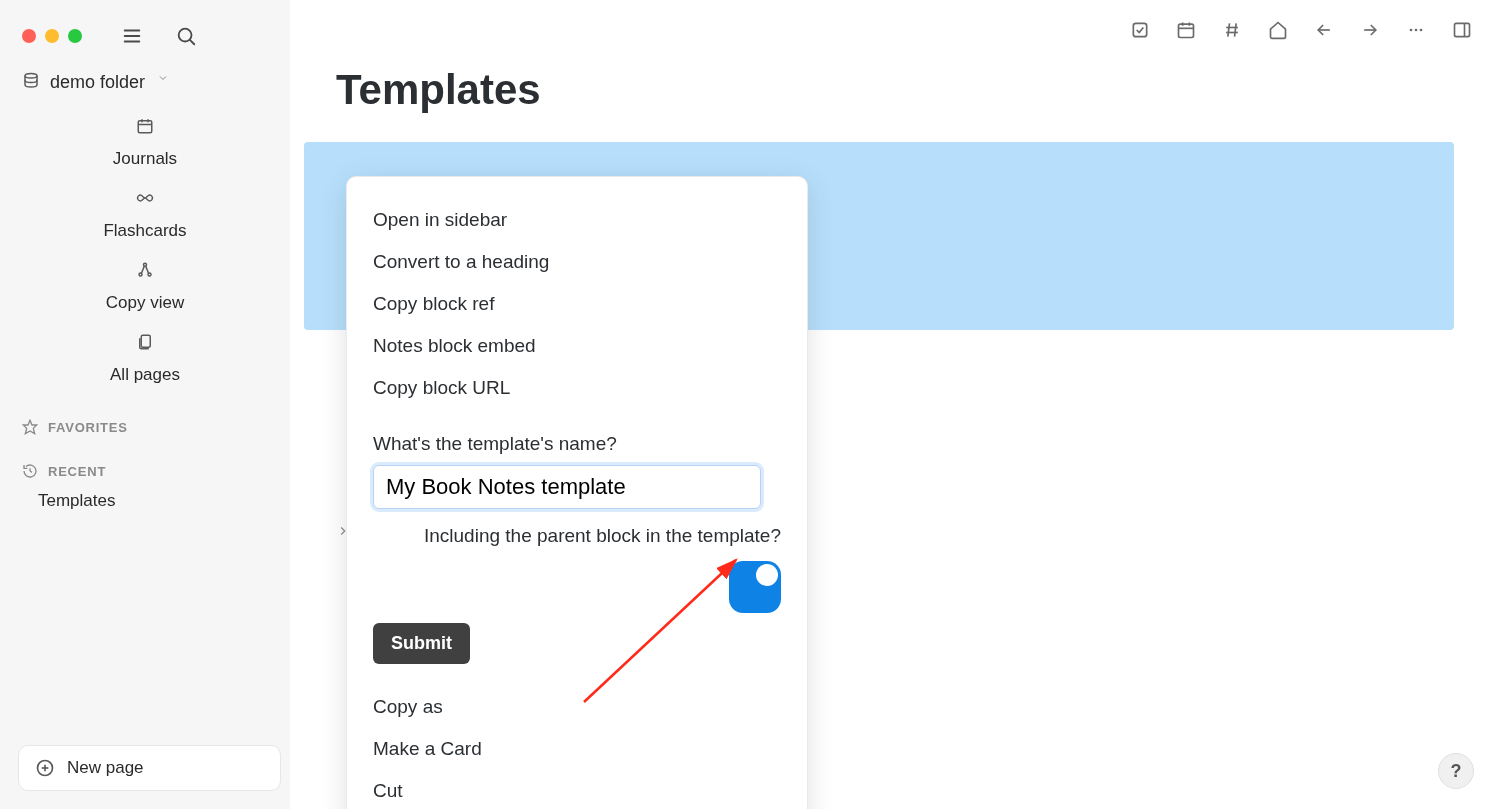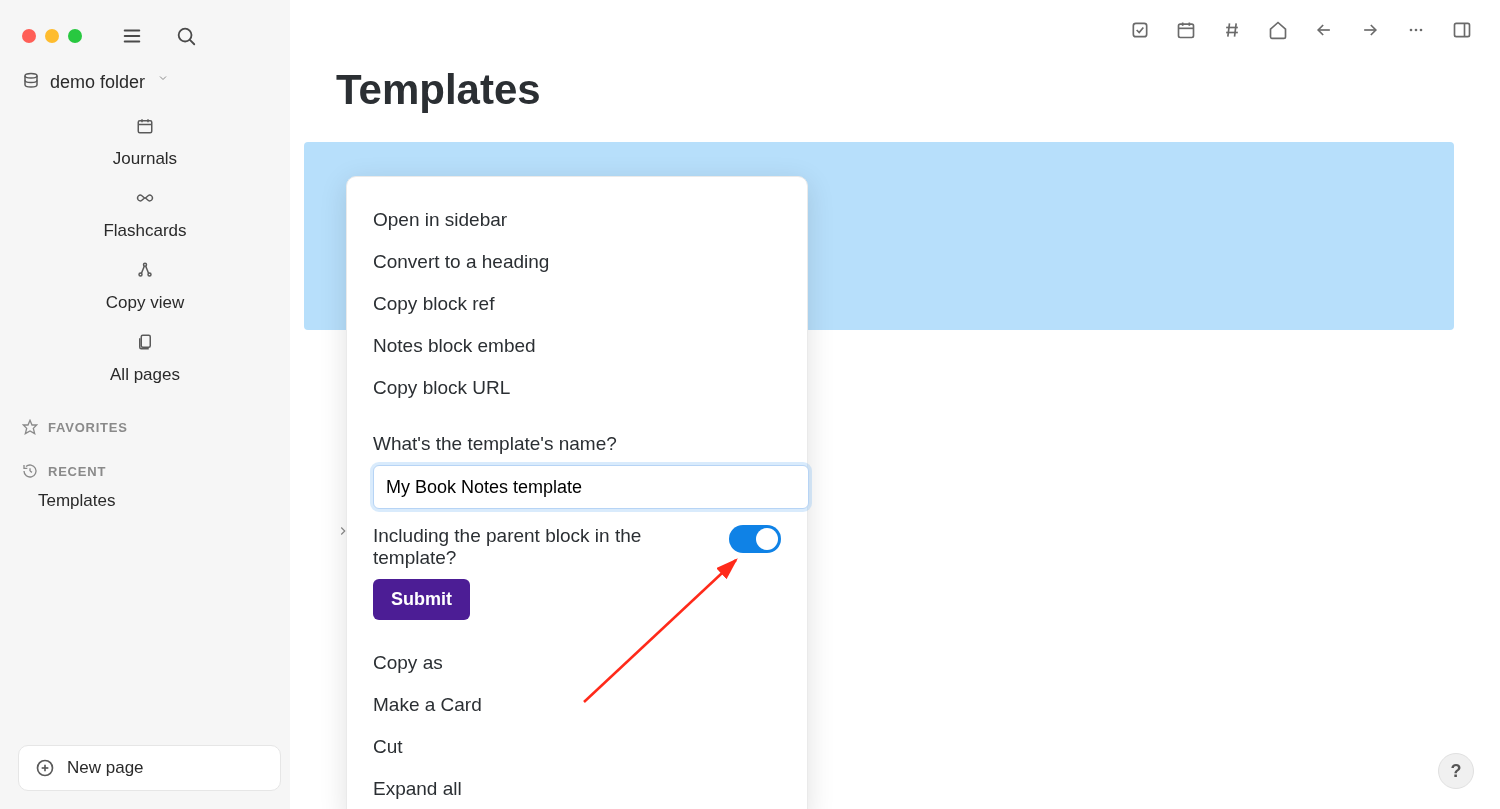--- a/index.html
+++ b/index.html
@@ -34,25 +34,25 @@
   .page-title { font-size: 42px; font-weight: 800; color: #2b2f33; margin-bottom: 28px; }
   .selection-block { background: #b7dffb; border-radius: 4px; height: 188px; margin-left: -32px; margin-right: 0; }
   .content-under { margin-top: 190px; color: #4a4a4a; font-size: 19px; display: flex; align-items: center; gap: 10px; }
   .chev-small { color: #8a8a8a; }
 
   
   .ctx { position: absolute; left: 346px; top: 176px; width: 462px; background: #fff; border: 1px solid #eaeaea; border-radius: 10px; box-shadow: 0 6px 28px rgba(0,0,0,0.12); padding: 22px 26px 10px; z-index: 10; }
   .ctx-item { font-size: 19px; color: #2b2f33; padding: 10px 0; cursor: pointer; }
   .ctx-gap { height: 18px; }
   .prompt { font-size: 19px; color: #2b2f33; padding: 6px 0 10px; }
-  .tinput { width: 436px; height: 44px; border: 1px solid #b7d4f5; border-radius: 6px; padding: 0 12px; font-size: 18px; outline: none; box-shadow: 0 0 0 3px rgba(105,175,245,0.25); }
-  .toggle-row { display: flex; align-items: flex-start; gap: 14px; padding: 16px 0 10px; font-size: 19px; color: #2b2f33; }
+  .tinput { width: 388px; height: 44px; border: 1px solid #b7d4f5; border-radius: 6px; padding: 0 12px; font-size: 22px; outline: none; box-shadow: 0 0 0 3px rgba(105,175,245,0.25); }
+  .toggle-row { display: flex; align-items: flex-end; gap: 14px; padding: 16px 0 10px; font-size: 19px; color: #2b2f33; flex-direction: column; }
   .toggle { width: 52px; height: 28px; border-radius: 14px; background: #0f82e6; position: relative; flex: 0 0 52px; }
   .knob { position: absolute; right: 3px; top: 3px; width: 22px; height: 22px; background: #fff; border-radius: 50%; }
-  .submit { background: #4c1d95; color: #fff; border: none; border-radius: 6px; font-size: 18px; font-weight: 600; padding: 10px 18px; cursor: pointer; margin-bottom: 14px; }
+  .submit { background: #404040; color: #fff; border: none; border-radius: 6px; font-size: 18px; font-weight: 600; padding: 10px 18px; cursor: pointer; margin-bottom: 14px; }
 
   
   .arrow-svg { position: absolute; left: 576px; top: 552px; pointer-events: none; z-index: 12; }
 
   
   .help { position: absolute; right: 26px; bottom: 20px; width: 36px; height: 36px; border-radius: 50%; background: #f0f0f0; border: 1px solid #e0e0e0; display: flex; align-items: center; justify-content: center; font-size: 18px; font-weight: 700; color: #555; }
 
   
   svg { display: block; }
 </style>

